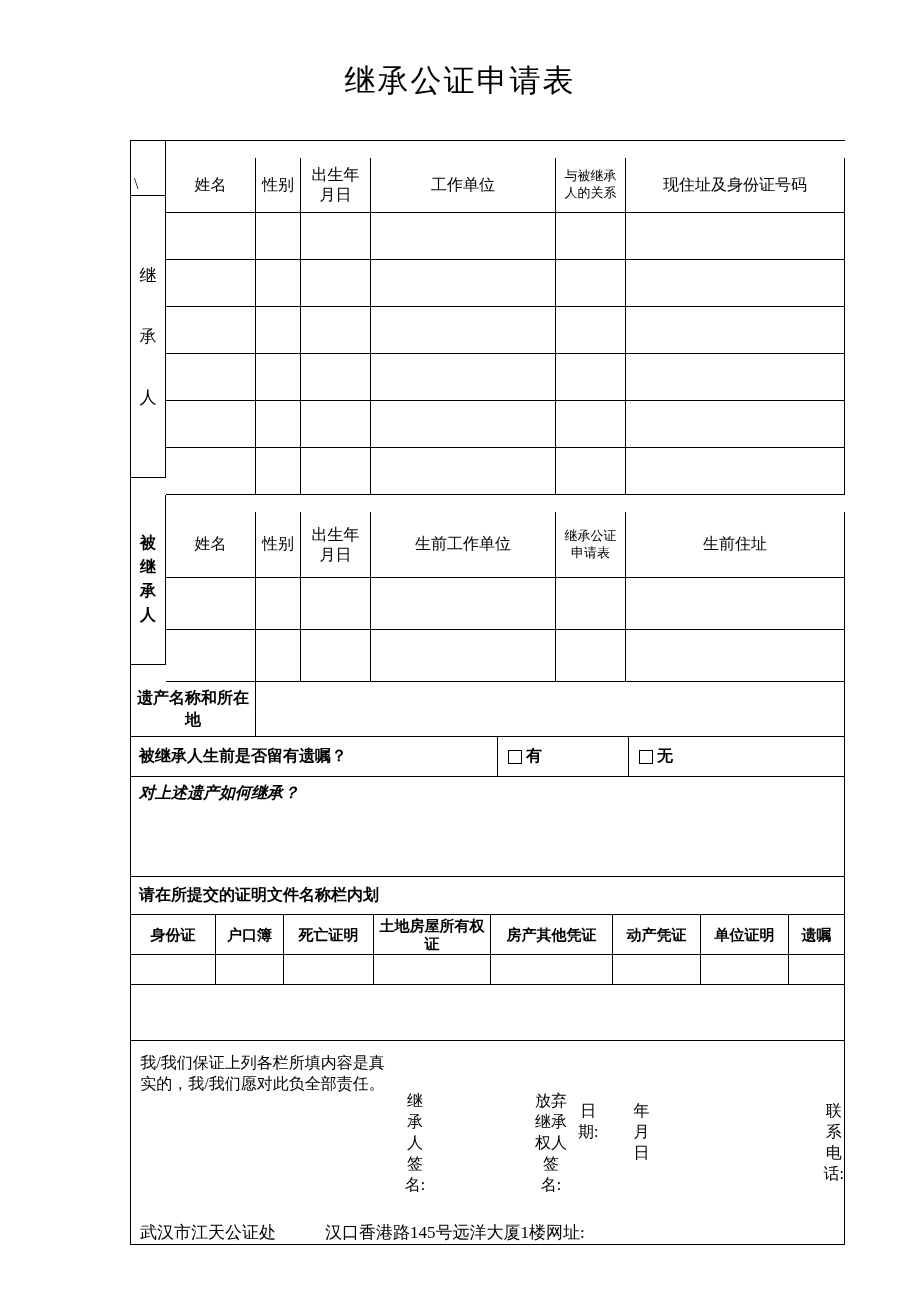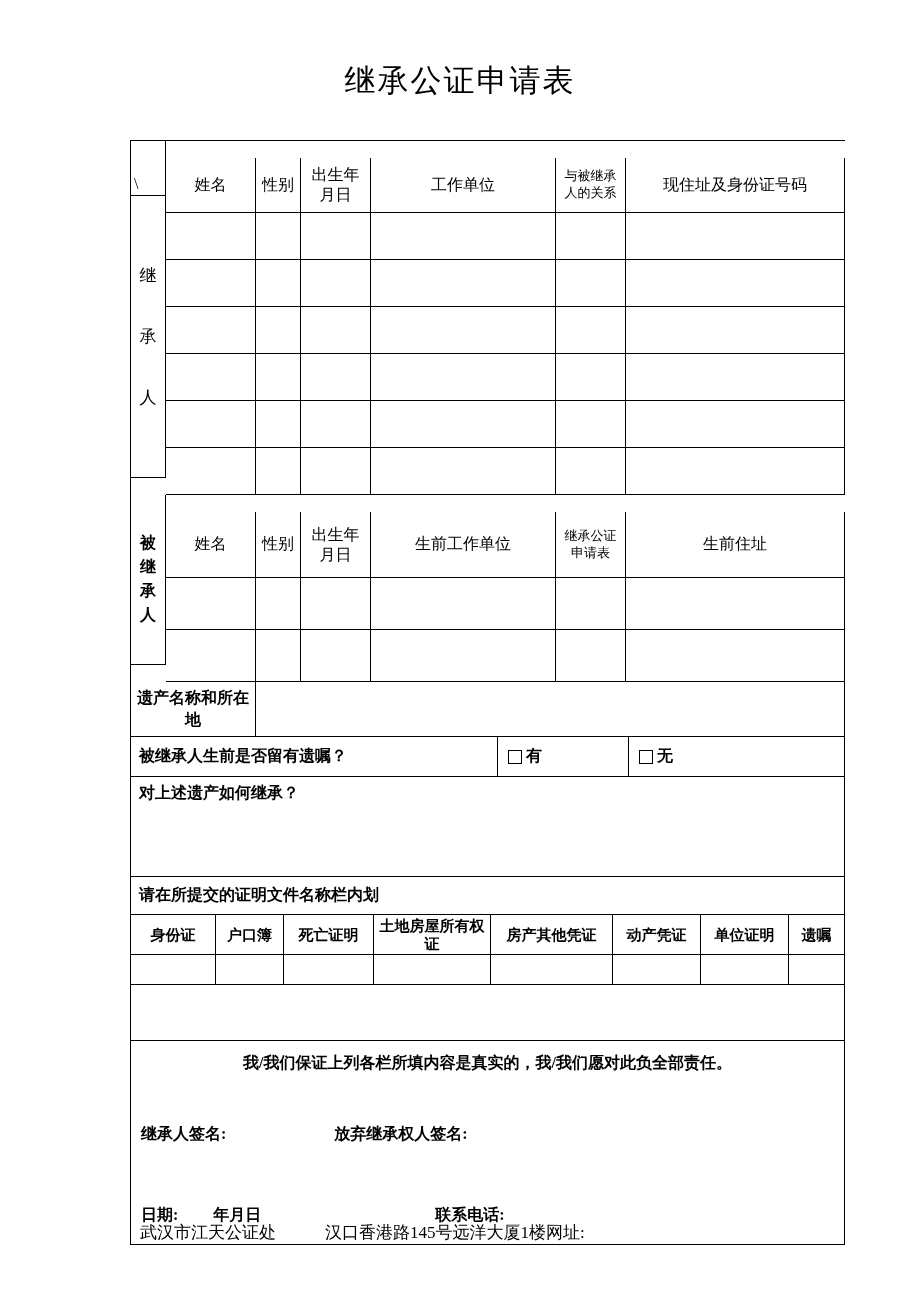--- a/index.html
+++ b/index.html
@@ -26,21 +26,21 @@
   }
   .trow { display: flex; width: 100%; }
   .cell {
     border-right: 1px solid #000;
     border-bottom: 1px solid #000;
     display: flex; align-items: center; justify-content: center;
     text-align: center;
     overflow: hidden;
   }
   .cell.left { justify-content: flex-start; text-align: right; padding-left: 8px; }
-  .cell.topleft { align-items: flex-start; justify-content: flex-start; text-align: right; padding: 6px 8px; }
+  .cell.topleft { align-items: flex-start; justify-content: flex-start; text-align: right; padding: 6px 8px; font-style: italic; }
   .sec { display: flex; }
   .left-col { width: 35px; display: flex; flex-direction: column; }
   .right-col { flex: 1; display: flex; flex-direction: column; margin-top: 17px; }
   .corner-cell { height: 55px; align-items: flex-end; justify-content: flex-start; padding: 0 0 2px 3px; }
   .vcell { flex-direction: column; }
   .heir-vlabel { height: 282px; gap: 38px; font-size: 17px; }
   .decedent-vlabel { height: 170px; gap: 3px; font-size: 16px; font-weight: bold; }
   .h-header1 { height: 55px; }
   .h-data1 { height: 47px; }
   .h-header2 { height: 66px; }
@@ -62,21 +62,21 @@
   .h-instr { height: 38px; font-weight: bold; }
   .h-doch { height: 40px; }
   .h-doce { height: 30px; }
   .doc-cell { font-size: 15px; font-weight: bold; line-height: 1.2; padding: 0 4px; }
   .dw1 { width: 85px; } .dw2 { width: 68px; } .dw3 { width: 90px; }
   .dw4 { width: 117px; } .dw5 { width: 122px; } .dw6 { width: 88px; }
   .dw7 { width: 88px; } .dw8 { flex: 1; }
   .h-other { height: 56px; }
   .other-label { width: 153px; font-weight: bold; }
   .h-decl { height: 204px; }
-  .decl-cell { flex-direction: column; align-items: stretch; justify-content: flex-start; font-weight: bold; }
+  .decl-cell { flex-direction: row; align-items: stretch; justify-content: flex-start; font-weight: normal; }
   .decl-statement { padding: 12px 8px 0 8px; }
   .decl-sign-row { display: flex; padding-left: 10px; margin-top: 50px; }
   .decl-waiver { margin-left: 108px; }
   .decl-date-row { display: flex; padding-left: 10px; margin-top: 60px; }
   .decl-date-val { margin-left: 35px; }
   .decl-phone { margin-left: 174px; }
   .page-footer {
     position: absolute;
     top: 1221px; left: 140px;
     display: flex;

